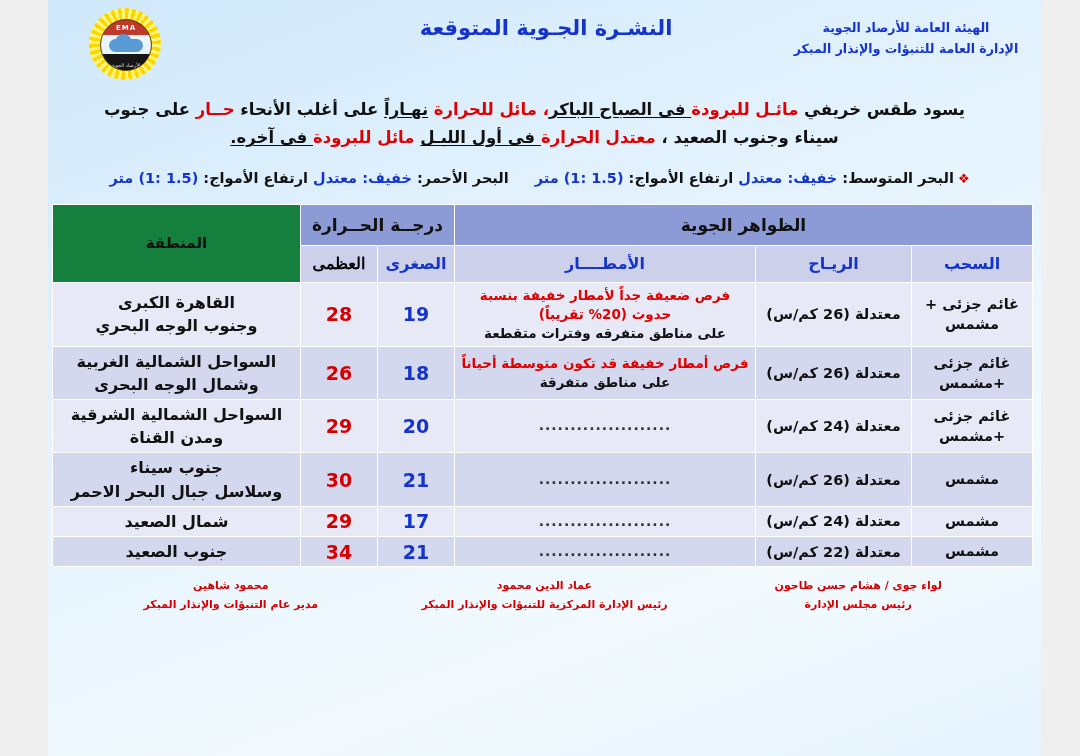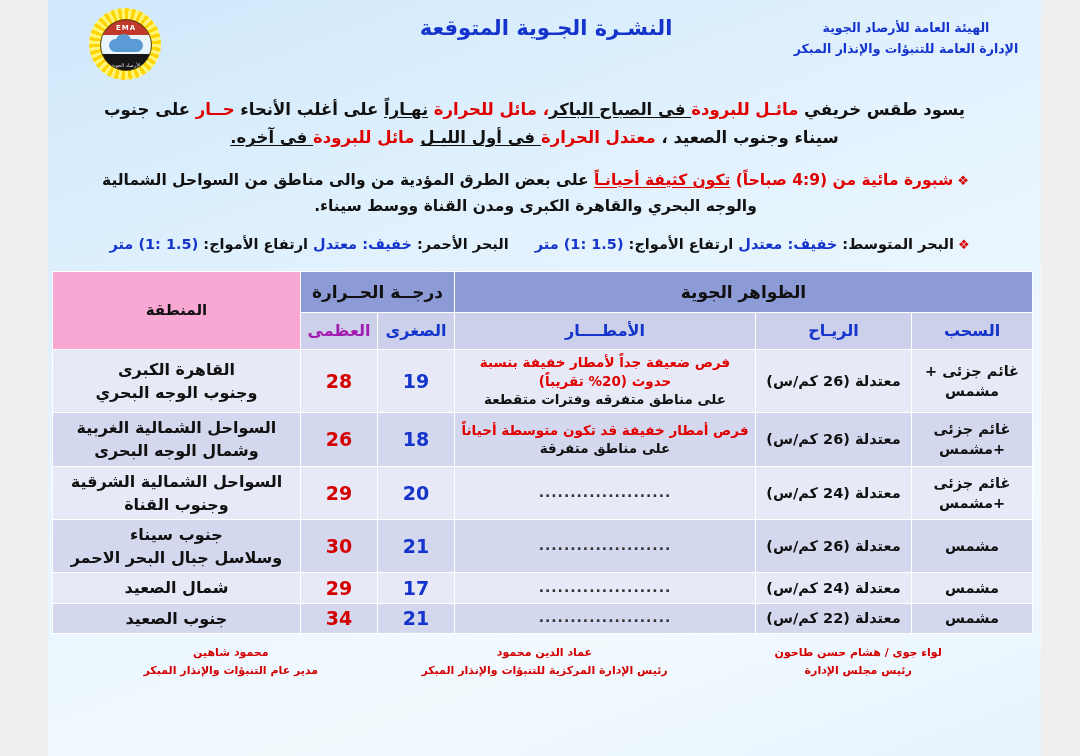--- a/index.html
+++ b/index.html
@@ -84,26 +84,26 @@
     background:#ffffff;table-layout:fixed;
   }
   th,td{
     padding:3px 4px;text-align:center;vertical-align:middle;
     font-size:14.5px;font-weight:bold;color:#111;
   }
   th.grp{
     background:#8c9ad6;color:#111;font-size:17px;height:34px;
   }
   th.grp-region{
-    background:#f9a8d4;font-size:15px;color:#111;
+    background:#15803d;font-size:15px;color:#111;
   }
   th.sub{
     background:#ccd0ea;font-size:16px;height:30px;color:#1434CB;
   }
-  th.sub.max{color:#a21caf;}
+  th.sub.max{color:#000000;font-family:Liberation Serif, serif;}
   th.sub.min{color:#1434CB;margin-left:25px;}
   tr.odd td{background:#e7eaf6;}
   tr.even td{background:#d4d8ee;}
   td.region{font-size:16px;line-height:1.45;}
   td.temp-max{color:#d40000;font-size:19px;}
   td.temp-min{color:#1434CB;font-size:19px;}
   td.rain{font-size:13.5px;line-height:1.4;}
   td.rain .r1{color:#e00000;display:block;}
   td.rain .r2{color:#111;display:block;}
   td.wind{font-size:14.5px;}
@@ -142,23 +142,20 @@
     <div class="org">
       <div>الهيئة العامة للأرصاد الجوية</div>
       <div>الإدارة العامة للتنبؤات والإنذار المبكر</div>
     </div>
   </div>
 
   <div class="para">
     <span>يسود طقس خريفي </span><span class="red">مائـل للبرودة</span><span class="u"> فى الصباح الباكر</span><span class="red">، مائل للحرارة </span><span class="u">نهـاراً</span><span> على أغلب الأنحاء </span><span class="red">حــار</span><span> على جنوب سيناء وجنوب الصعيد ، </span><span class="red">معتدل الحرارة</span><span class="u"> فى أول الليـل</span><span class="red"> مائل للبرودة</span><span class="u"> فى آخره.</span>
   </div>
 
-  <div class="bullet-line">
-    <span class="bullet-mark">❖</span><span class="red">شبورة مائية من (4:9 صباحاً) </span><span class="red u">تكون كثيفة أحيانـاً</span><span> على بعض الطرق المؤدية من والى مناطق من السواحل الشمالية والوجه البحري والقاهرة الكبرى  ومدن القناة ووسط سيناء.</span>
-  </div>
 
   <div class="sea-line">
     <span class="bullet-mark">❖</span><span>البحر المتوسط: </span><span class="lbl">خفيف: معتدل</span><span>   ارتفاع الأمواج: </span><span class="lbl">(1.5 :1) متر</span><span class="sea-gap"></span><span>البحر الأحمر: </span><span class="lbl">خفيف: معتدل</span><span>   ارتفاع الأمواج: </span><span class="lbl">(1.5 :1) متر</span>
   </div>
 
   <div class="tbl-wrap">
     <table>
       <colgroup>
         <col style="width:120px">
         <col style="width:155px">
@@ -222,21 +219,21 @@
             <span>+مشمس</span>
           </td>
           <td class="wind">معتدلة (24 كم/س)</td>
           <td class="rain">
             <span class="dots">.....................</span>
           </td>
           <td class="temp-min">20</td>
           <td class="temp-max">29</td>
           <td class="region">
             <span>السواحل الشمالية الشرقية</span><br>
-            <span>وجنوب القناة</span>
+            <span>ومدن القناة</span>
           </td>
         </tr>
         <tr class="even">
           <td class="cloud">
             <span>مشمس</span>
           </td>
           <td class="wind">معتدلة (26 كم/س)</td>
           <td class="rain">
             <span class="dots">.....................</span>
           </td>

